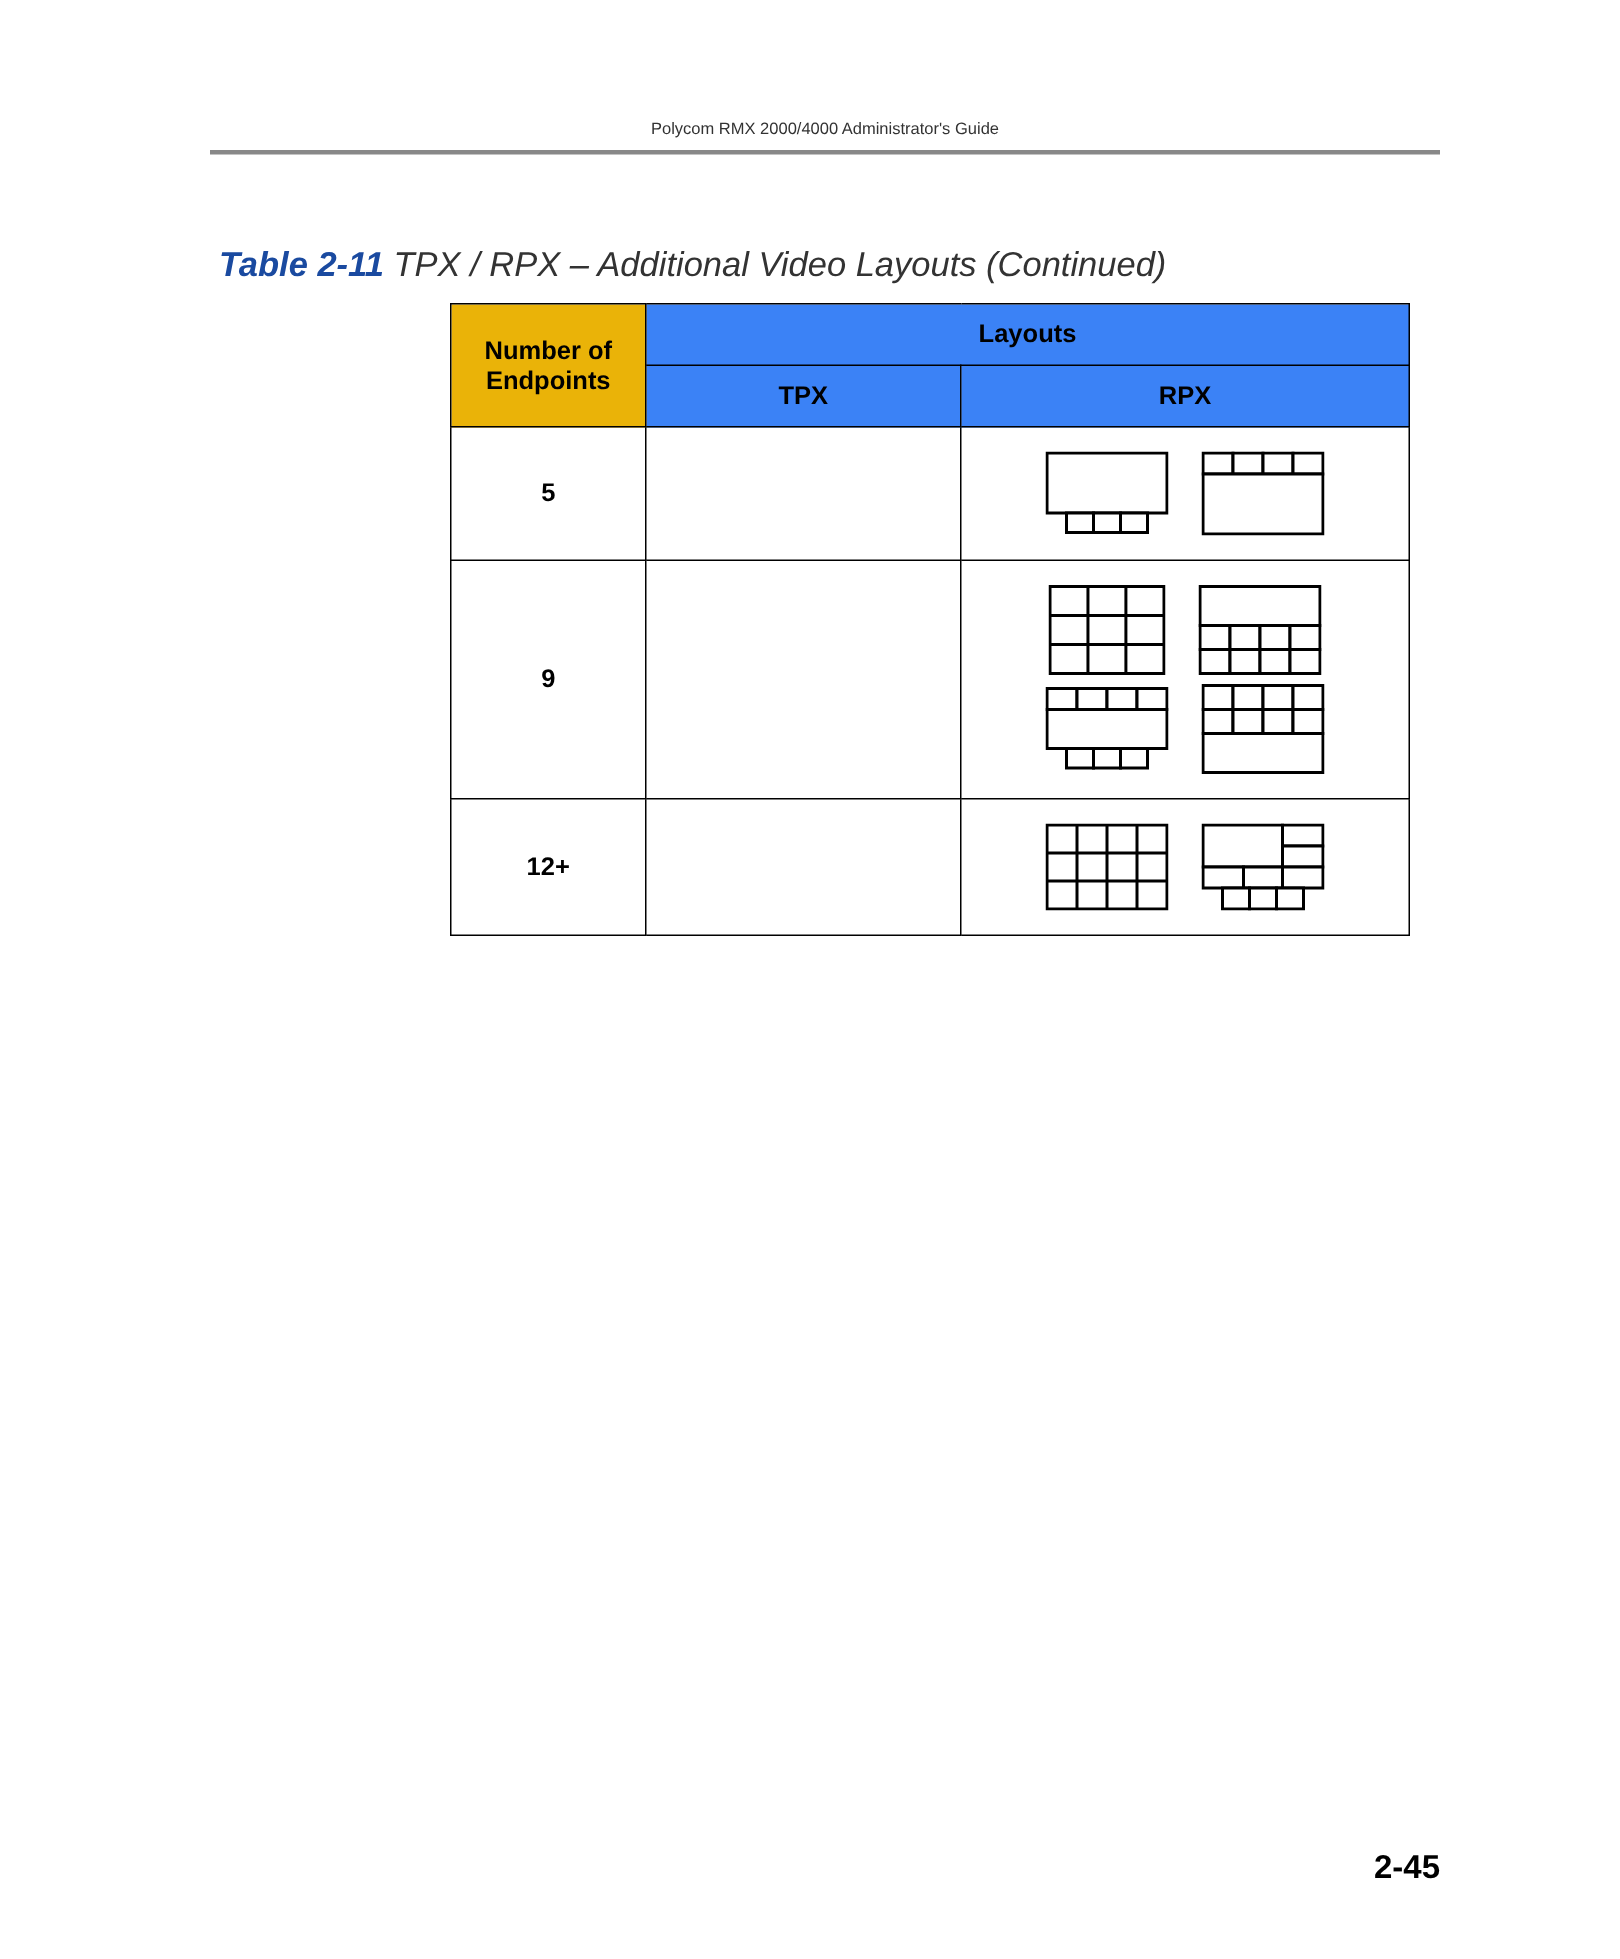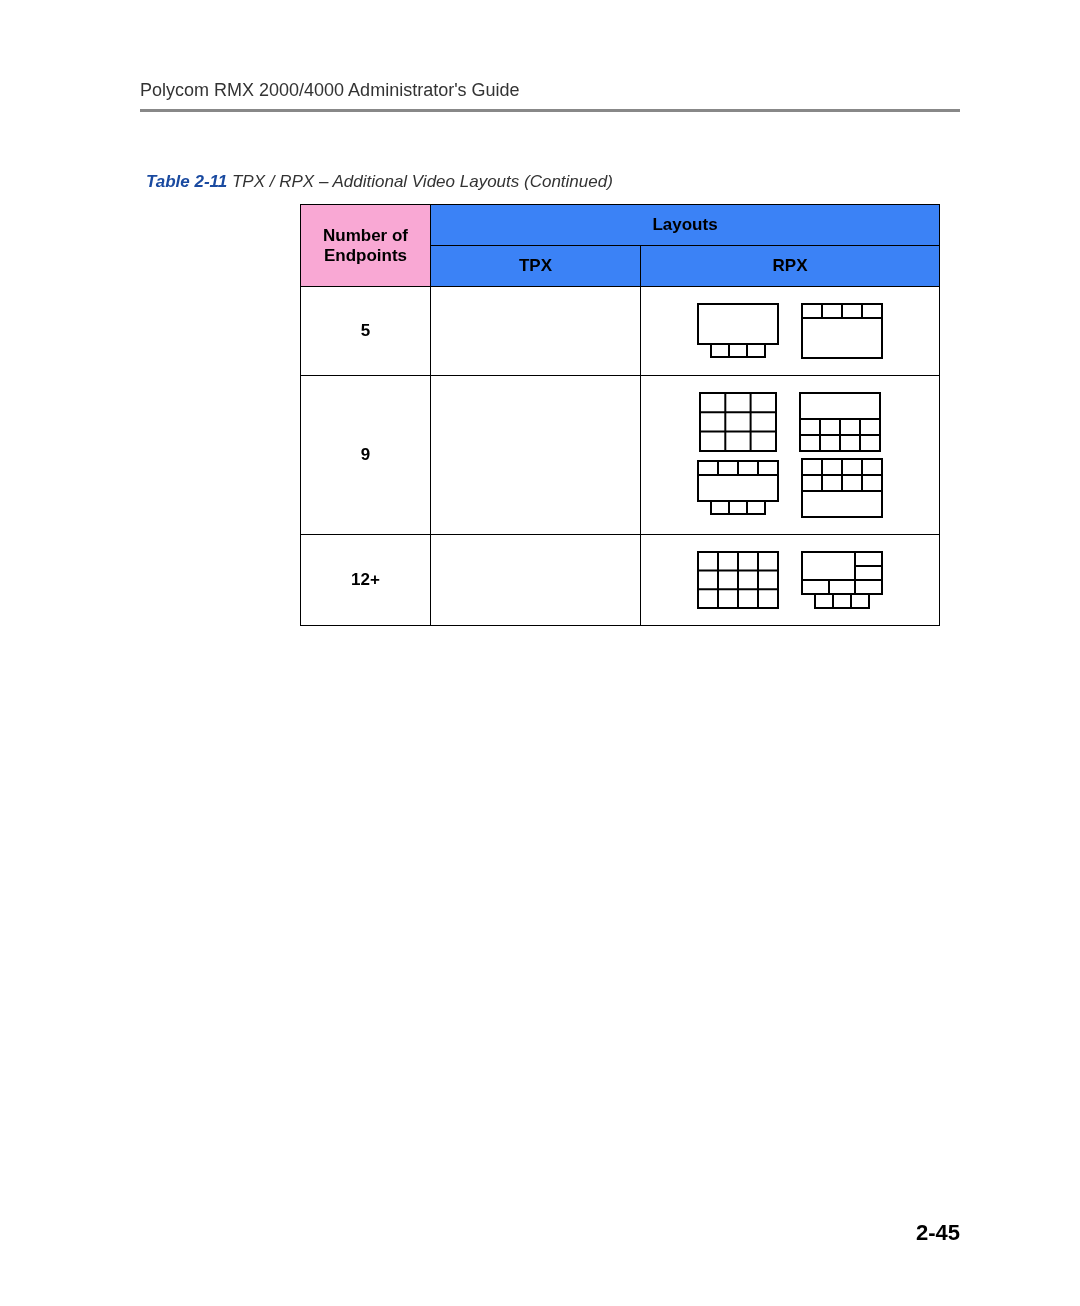--- a/index.html
+++ b/index.html
@@ -5,34 +5,34 @@
     * { margin: 0; padding: 0; box-sizing: border-box; }
     body {
       width: 1080px;
       height: 1306px;
       background: #fff;
       font-family: Arial, Helvetica, sans-serif;
       position: relative;
       padding: 80px 120px 60px 140px;
     }
     .header-text {
-      text-align: left;
-      font-size: 18px;
+      text-align: center;
+      font-size: 11px;
       font-family: "Helvetica Neue", Arial, sans-serif;
       font-weight: 300;
       color: #333;
       margin-bottom: 8px;
     }
     .header-rule {
       border: none;
       border-top: 3px solid #888;
       margin-bottom: 60px;
     }
     .caption {
-      font-size: 17px;
+      font-size: 23px;
       font-style: italic;
       color: #333;
       margin-bottom: 12px;
       margin-left: 6px;
     }
     .caption-label {
       font-weight: bold;
       font-style: italic;
       color: #1a4aa0;
     }
@@ -46,21 +46,21 @@
       border: 1px solid #000;
     }
     table.layout-table thead th {
       background: #3b82f6;
       font-weight: bold;
       font-size: 17px;
       padding: 10px 6px;
       text-align: center;
     }
     table.layout-table thead th.endpoints {
-      background: #f9a8d4;
+      background: #eab308;
     }
     table.layout-table tbody td.endp {
       font-weight: bold;
       font-size: 17px;
       text-align: center;
       vertical-align: middle;
       width: 130px;
     }
     table.layout-table tbody td.tpx {
       width: 210px;
@@ -73,21 +73,21 @@
     .icons-row {
       display: flex;
       justify-content: center;
       gap: 22px;
       align-items: center;
       margin: 6px 0;
     }
     .icon svg { display: block; }
     .page-num {
       position: absolute;
-      bottom: 60px;
+      bottom: 48px;
       right: 120px;
       font-size: 22px;
       font-weight: bold;
       font-family: Arial, sans-serif;
     }
   </style>
 </head>
 <body>
 
 <div class="header-text">Polycom RMX 2000/4000 Administrator's Guide</div>

